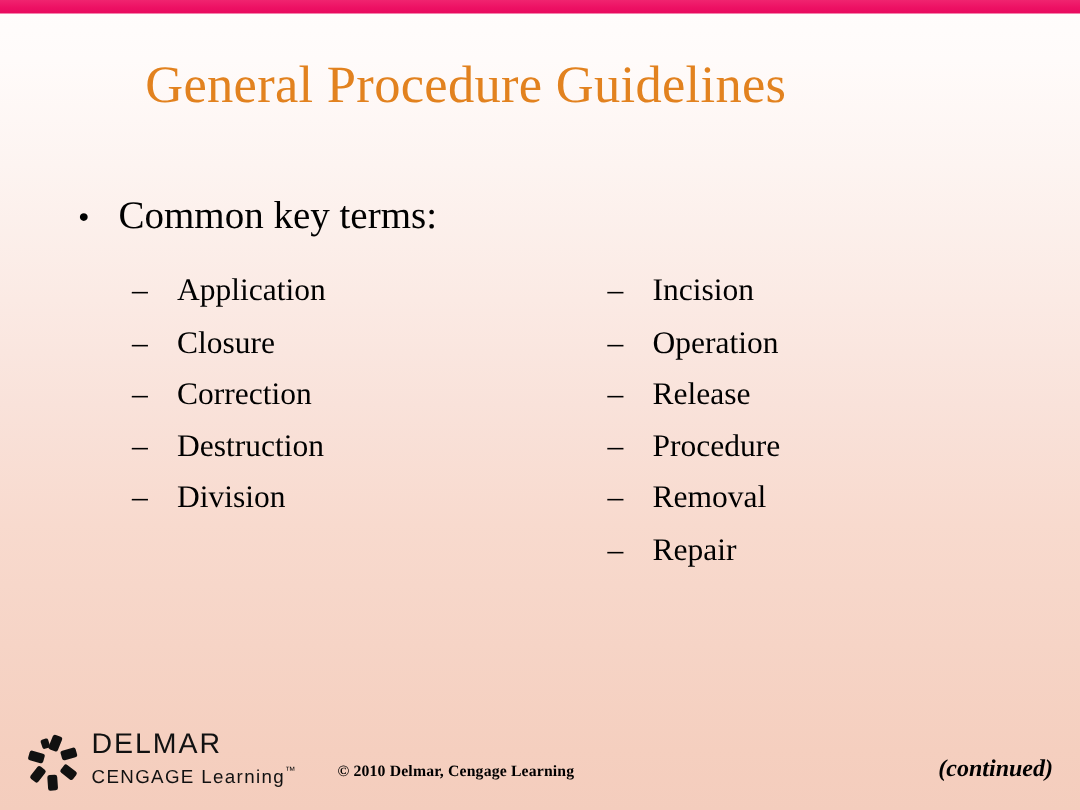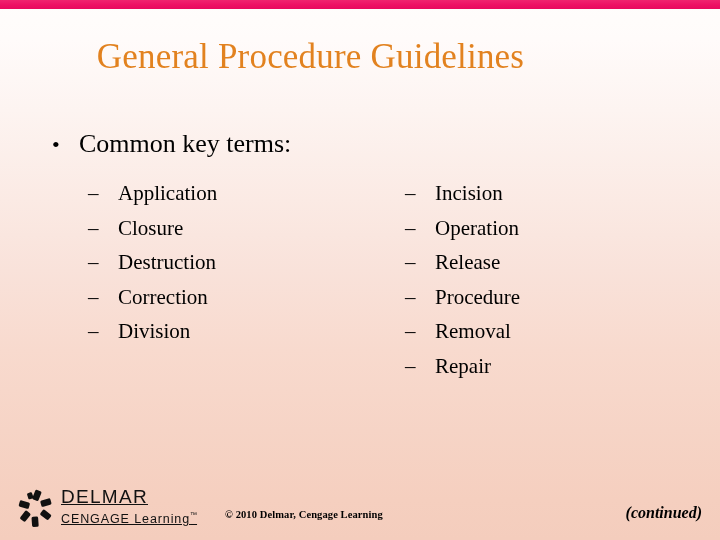--- a/index.html
+++ b/index.html
@@ -117,21 +117,20 @@
     top: 3px;
     width: 40px;
     height: 40px;
   }
   #logo-words {
     position: absolute;
     left: 44px;
     top: 0px;
     font-family: "Liberation Sans", "DejaVu Sans", sans-serif;
     color: #111111;
-    text-decoration: underline;
   }
   #logo-delmar {
     font-size: 19px;
     line-height: 21px;
     letter-spacing: 1.3px;
     font-weight: 400;
   }
   #logo-cengage {
     font-size: 12.5px;
     line-height: 15px;
@@ -186,24 +185,24 @@
     <div id="columns">
 
       <div class="column" id="column-left">
         <div class="level2">
           <span class="dash">–</span><span>Application</span>
         </div>
         <div class="level2">
           <span class="dash">–</span><span>Closure</span>
         </div>
         <div class="level2">
+          <span class="dash">–</span><span>Correction</span>
+        </div>
+        <div class="level2">
           <span class="dash">–</span><span>Destruction</span>
-        </div>
-        <div class="level2">
-          <span class="dash">–</span><span>Correction</span>
         </div>
         <div class="level2">
           <span class="dash">–</span><span>Division</span>
         </div>
       </div>
 
       <div class="column" id="column-right">
         <div class="level2">
           <span class="dash">–</span><span>Incision</span>
         </div>

